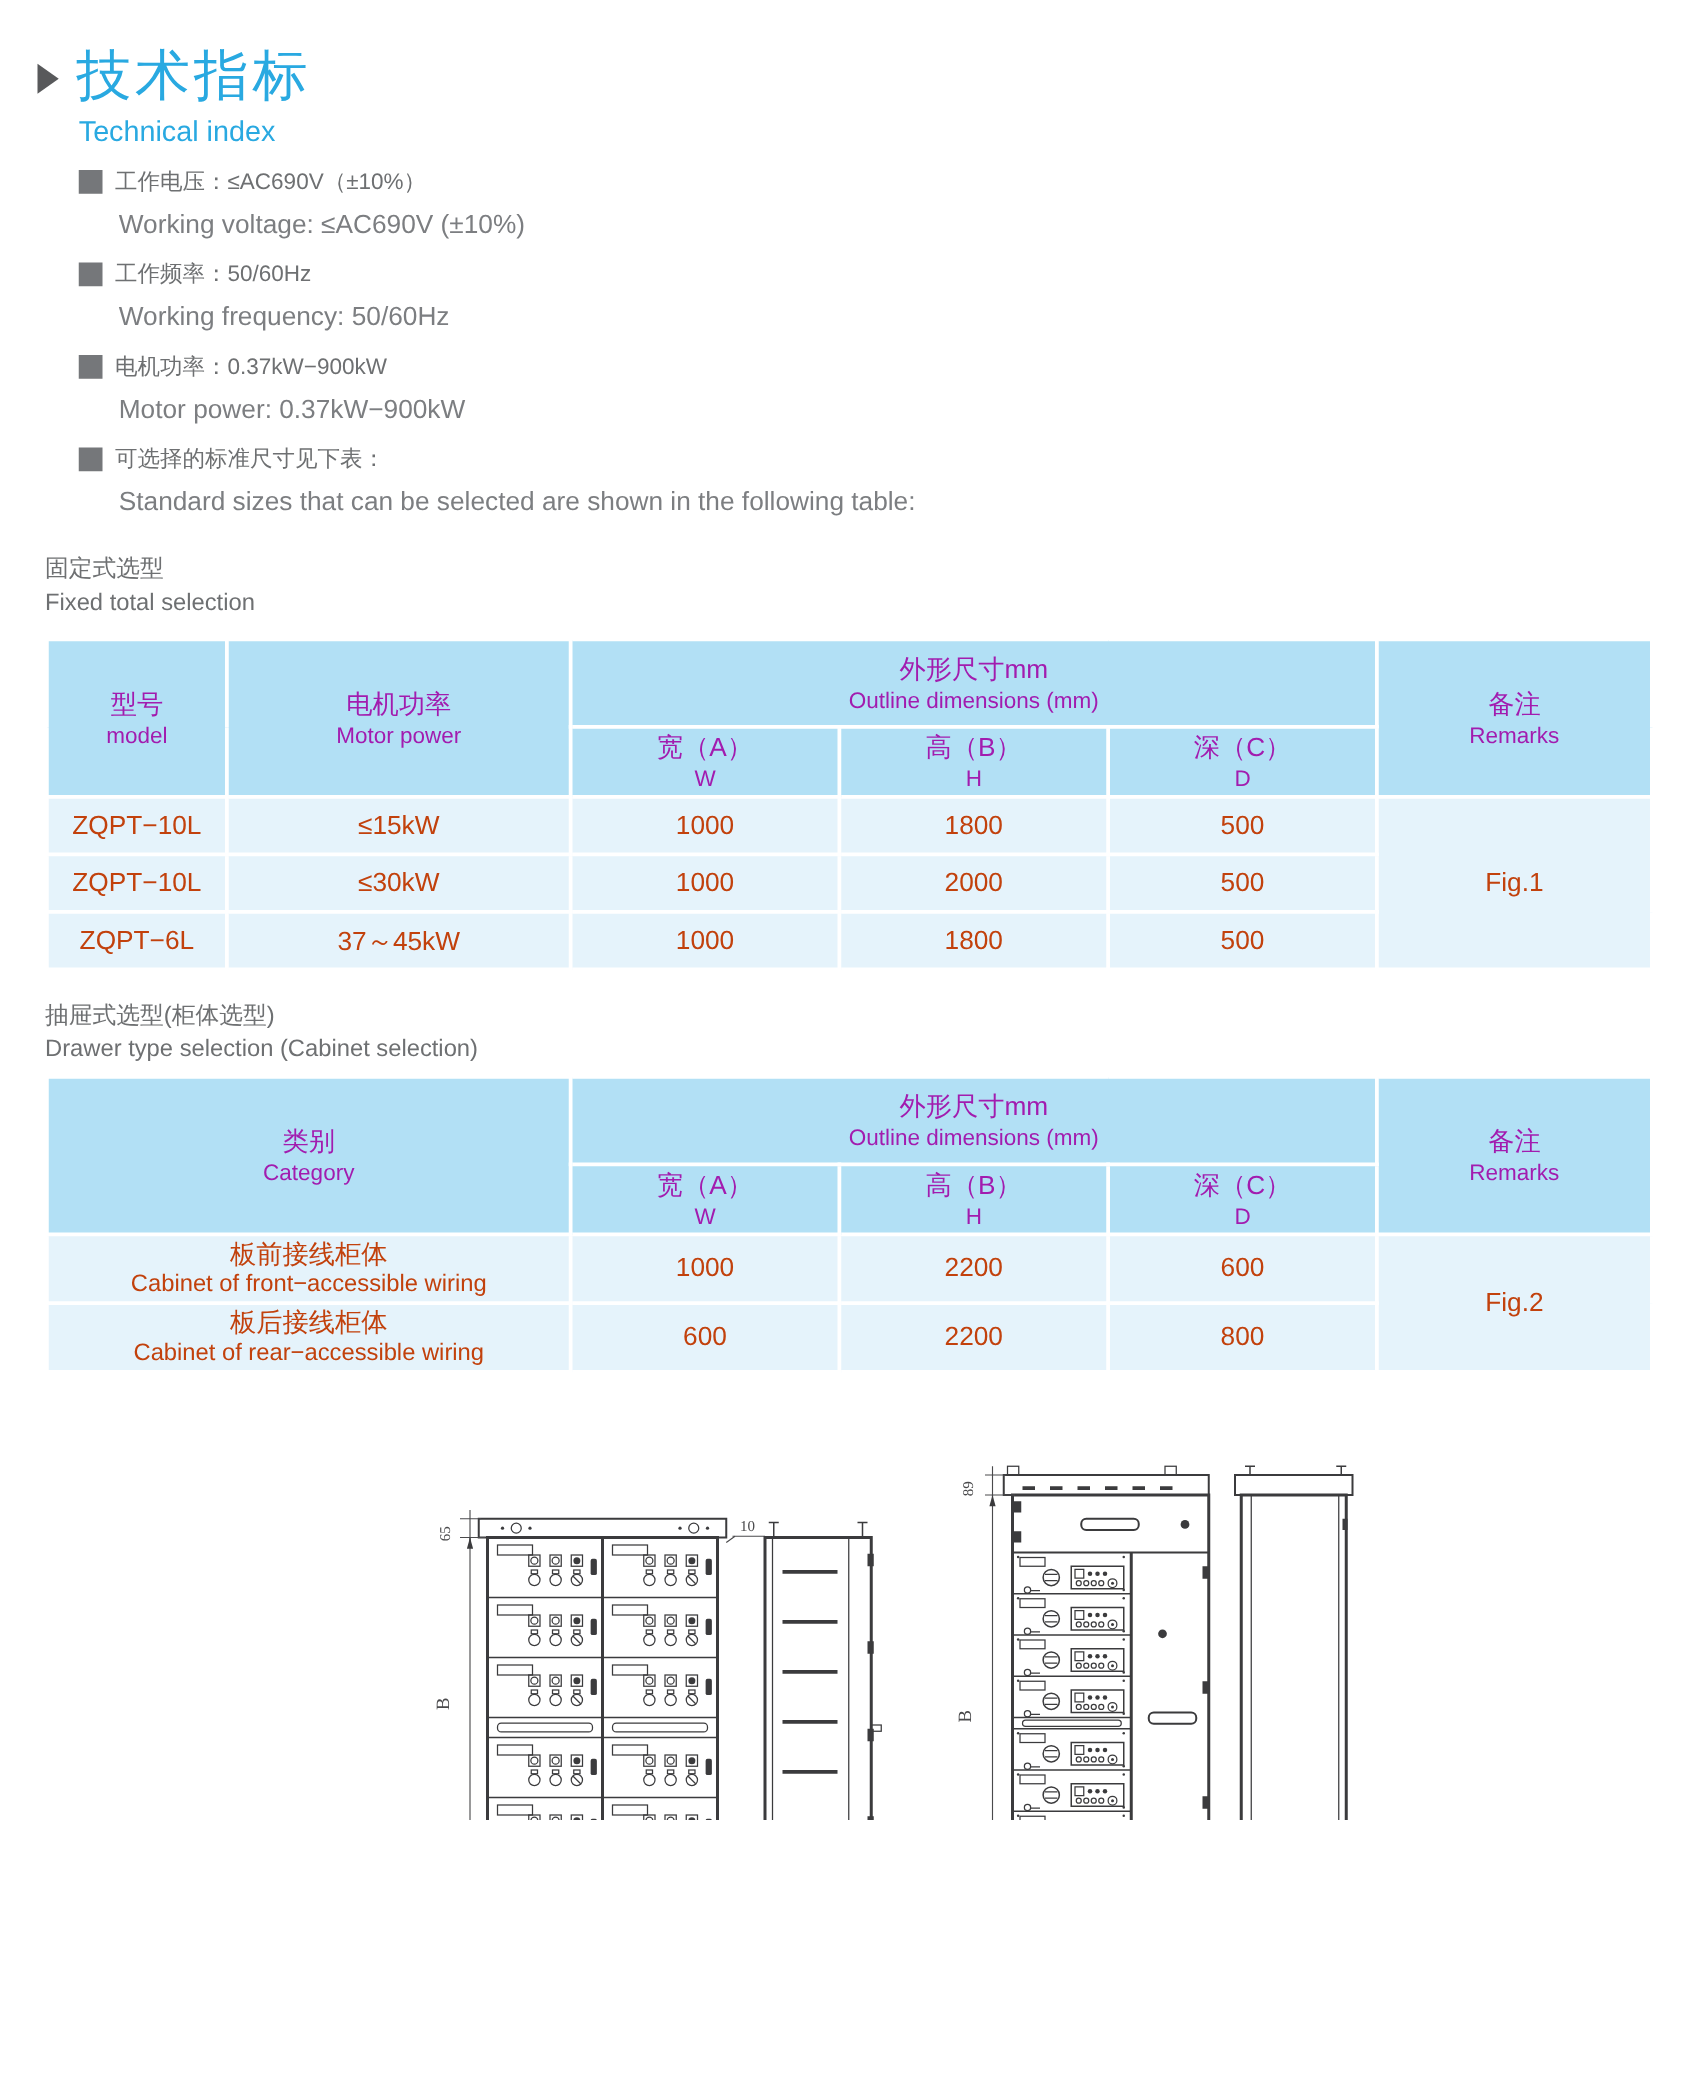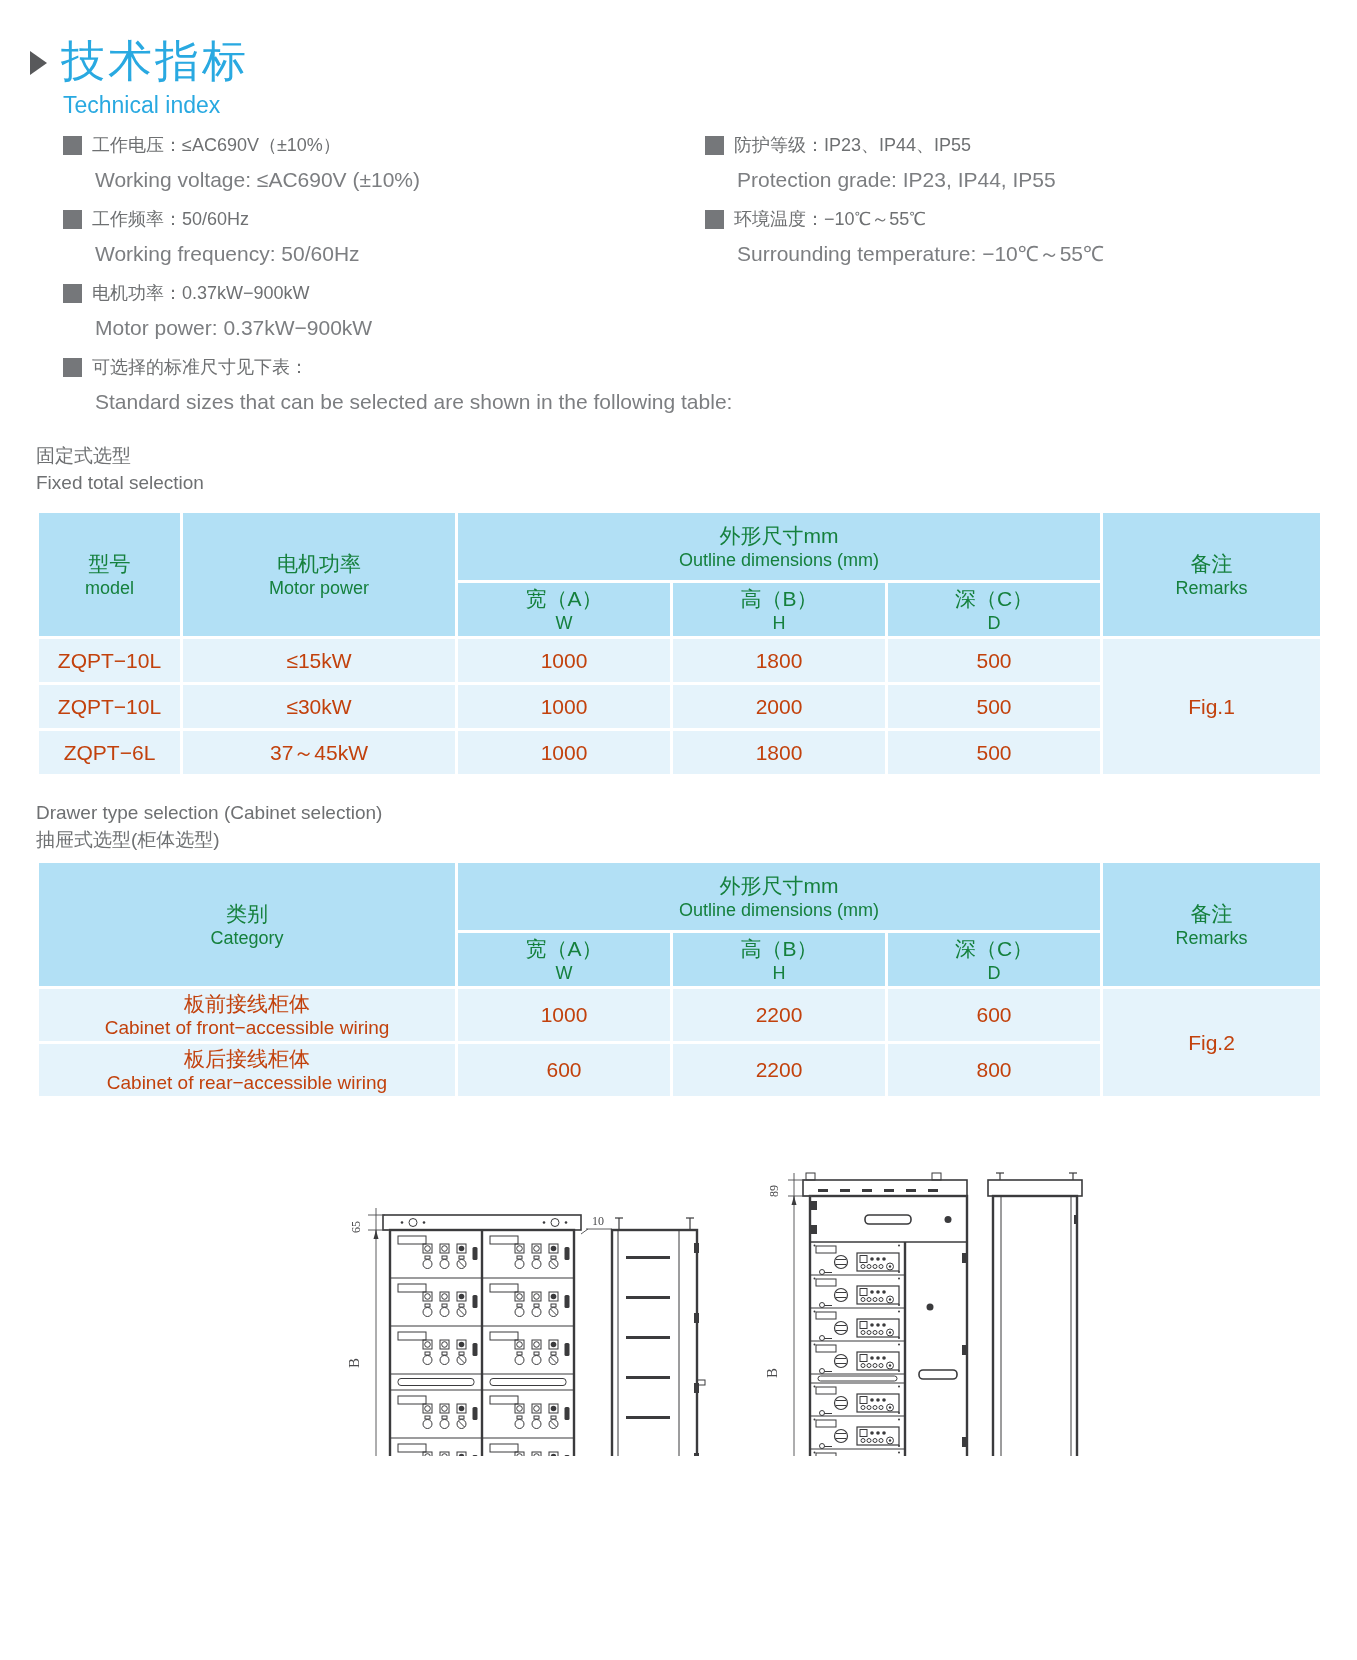--- a/index.html
+++ b/index.html
@@ -26,21 +26,21 @@
 
   
   .section-label{position:absolute;left:36px;font-size:19px;color:#6e7072;line-height:27px;}
   .sec1{top:442px;} .sec2{top:799px;}
 
   
   table.spec-table{position:absolute;left:36px;border-collapse:collapse;table-layout:fixed;
                    width:1284px;text-align:center;}
   .tbl1{top:510px;} .tbl2{top:860px;}
   .spec-table th,.spec-table td{border:3px solid #ffffff;padding:0;font-weight:400;vertical-align:middle;}
-  .spec-table th{background:#b2e0f5;color:#15803d;}
+  .spec-table th{background:#b2e0f5;color:#a21caf;}
   .spec-table td{background:#e5f3fb;color:#c2410c;font-size:21px;}
   .hrow1{height:70px;} .hrow2{height:56px;}
   .tbl1 tbody tr{height:46px;} .tbl2 tbody tr{height:55px;}
   .th-cn{font-size:21px;line-height:26px;} .th-en{font-size:18px;line-height:22px;}
   .td-cn{font-size:21px;line-height:25px;} .td-en{font-size:19px;line-height:23px;}
 
   
   .note-block{position:absolute;left:40px;top:1118px;font-size:19px;line-height:29px;color:#6e7072;}
 
   
@@ -89,36 +89,20 @@
     </div>
     <div class="spec-item">
       <div class="spec-cn">
           <span class="bullet"></span>
         <span>电机功率：0.37kW−900kW</span>
         </div>
       <div class="spec-en">Motor power: 0.37kW−900kW</div>
     </div>
   </div>
 
-  <div class="specs-right">
-    <div class="spec-item">
-      <div class="spec-cn">
-          <span class="bullet"></span>
-        <span>防护等级：IP23、IP44、IP55</span>
-        </div>
-      <div class="spec-en">Protection grade: IP23, IP44, IP55</div>
-    </div>
-    <div class="spec-item">
-      <div class="spec-cn">
-          <span class="bullet"></span>
-        <span>环境温度：−10℃～55℃</span>
-        </div>
-      <div class="spec-en">Surrounding temperature: −10℃～55℃</div>
-    </div>
-  </div>
 
   <div class="spec-note">
     <div class="spec-cn">
         <span class="bullet"></span>
       <span>可选择的标准尺寸见下表：</span>
       </div>
     <div class="spec-en">Standard sizes that can be selected are shown in the following table:</div>
   </div>
 
   <div class="section-label sec1">
@@ -189,22 +173,22 @@
         <td>ZQPT−6L</td>
         <td>37～45kW</td>
         <td>1000</td>
         <td>1800</td>
         <td>500</td>
       </tr>
     </tbody>
   </table>
 
   <div class="section-label sec2">
+    <div>抽屉式选型(柜体选型)</div>
     <div>Drawer type selection (Cabinet selection)</div>
-    <div>抽屉式选型(柜体选型)</div>
   </div>
 
   <table class="spec-table tbl2">
     <colgroup>
         <col style="width:419px">
         <col style="width:215px">
         <col style="width:215px">
       <col style="width:215px">
         <col style="width:220px">
       </colgroup>

